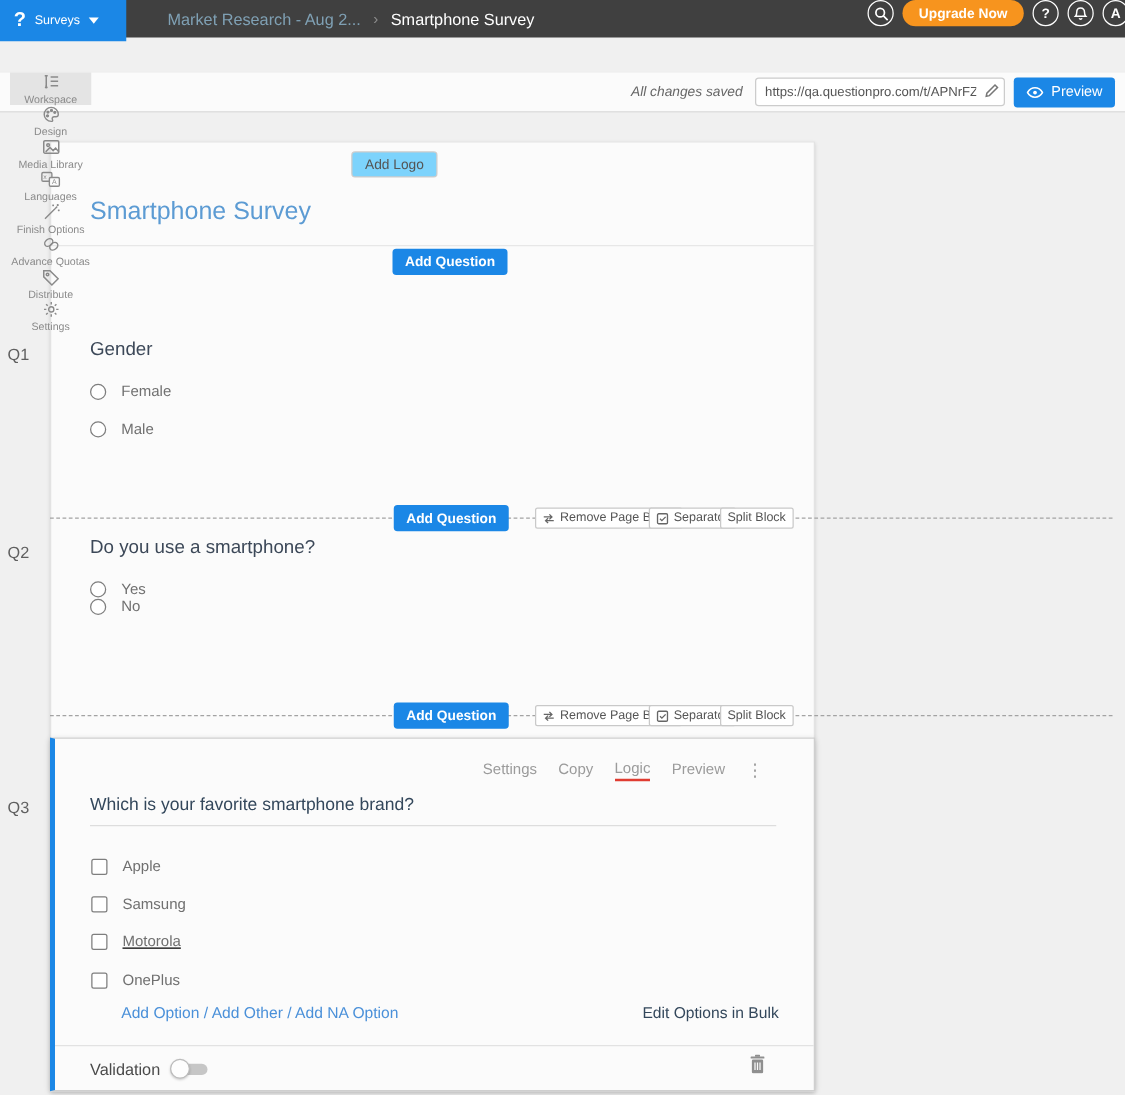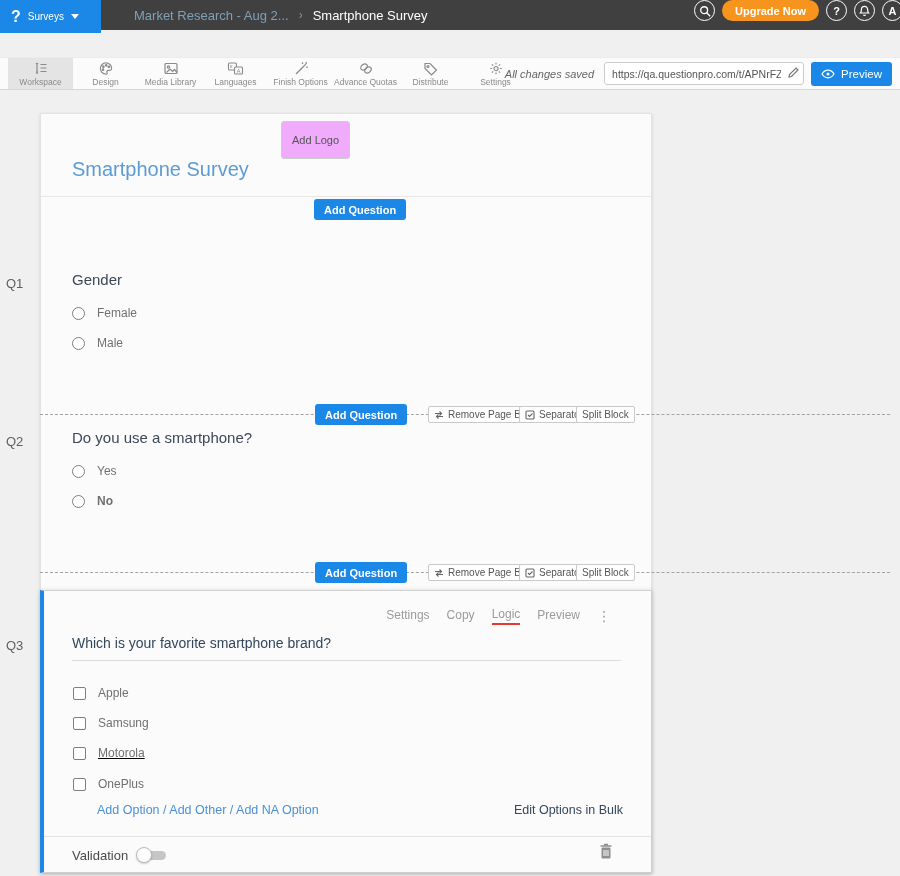--- a/index.html
+++ b/index.html
@@ -39,21 +39,21 @@
   .nav-tabs { position:absolute; left:10px; top:0; height:27px; display:flex; align-items:center; gap:30px; }
   .nav-tab { font-size:12.5px; color:#33475b; cursor:pointer; padding:5px 1px 4px; }
   .nav-tab.active { font-weight:bold; border-bottom:2px solid #1b87e6; }
   .nav-right { position:absolute; right:12px; top:0; height:27px; display:flex; align-items:center; gap:26px; }
   .tools-link { font-size:12px; color:#33475b; cursor:pointer; display:flex; align-items:center; gap:5px; }
   .tools-link .caret { border-top-color:#33475b; }
   .responses-link { font-size:12px; color:#1b87e6; cursor:pointer; }
 
   
   .toolbar { position:absolute; left:0; top:57px; width:900px; height:33px; background:#fbfbfb; border-top:1px solid #ececec; border-bottom:1px solid #d7d7d7; z-index:3; }
-  .tool-items { position:absolute; left:8px; top:0; height:31px; display:flex; }
+  .tool-items { position:absolute; left:8px; top:0; height:31px; display:flex;flex-direction:column; }
   .tool-item { width:65px; height:31px; display:flex; flex-direction:column; align-items:center; justify-content:center; gap:1px; cursor:pointer; }
   .tool-item.active { background:#e4e4e4; }
   .tool-label { font-size:8.5px; color:#8a8a8a; white-space:nowrap; }
   .toolbar-right { position:absolute; right:8px; top:0; height:31px; display:flex; align-items:center; gap:7px; }
   .saved-status { font-size:11px; font-style:italic; color:#666; margin-right:3px; }
   .url-wrap { position:relative; }
   .url-input {
     width:200px; height:23px; border:1px solid #ccc; border-radius:3px; background:#fff;
     font-size:10.5px; color:#555; padding:0 22px 0 7px; font-family:"Liberation Sans",sans-serif;
   }
@@ -62,21 +62,21 @@
     height:24px; background:#1b87e6; border:none; border-radius:3px; color:#fff; font-size:11.5px;
     padding:0 10px; cursor:pointer; display:flex; align-items:center; gap:6px; font-family:"Liberation Sans",sans-serif;
   }
 
   
   .survey-card {
     position:absolute; left:40px; top:113px; width:612px; height:760px;
     background:#fbfbfb; border:1px solid #e3e3e3; box-shadow:0 1px 3px rgba(0,0,0,.13);
   }
   .add-logo-btn {
-    position:absolute; left:281px; top:121px; height:38px; background:#f0abfc; border:1px solid #ccc;
+    position:absolute; left:281px; top:121px; height:21px; background:#7dd3fc; border:1px solid #ccc;
     border-radius:3px; font-size:11px; color:#555; padding:0 10px; cursor:pointer; z-index:2; font-family:"Liberation Sans",sans-serif;
   }
   .survey-title { position:absolute; left:72px; top:158px; font-size:20px; color:#5c9bd3; cursor:text; }
   .header-divider { position:absolute; left:41px; top:196px; width:610px; border-top:1px solid #e7e7e7; }
 
   .add-q-btn {
     position:absolute; height:21px; background:#1b87e6; border:none; border-radius:3px;
     color:#fff; font-size:11px; font-weight:bold; padding:0 10px; cursor:pointer; z-index:2; font-family:"Liberation Sans",sans-serif;
   }
   .q-label { position:absolute; left:6px; font-size:13px; color:#5f5f5f; }
@@ -289,21 +289,21 @@
       <span>Split Block</span>
     </button>
   </div>
 
   <div class="q-label" style="top:434px;">Q2</div>
   <div class="q-text" style="top:429px;">Do you use a smartphone?</div>
   <div class="choice-row" style="top:464px;">
     <span class="radio"></span>
     <span class="choice-label">Yes</span>
   </div>
-  <div class="choice-row" style="top:494px;font-weight:bold;">
+  <div class="choice-row" style="top:478px;">
     <span class="radio"></span>
     <span class="choice-label">No</span>
   </div>
 
   <div class="break-row" style="top:562px;">
     <div class="break-dash"></div>
     <button class="add-q-btn">Add Question</button>
     <button class="break-btn" style="left:388px;">
       <svg width="10" height="10" viewBox="0 0 10 10" fill="none" stroke="#666" stroke-width="1.1">
           <path d="M1 3.5h6M5.5 1.5l2 2-2 2"></path>

